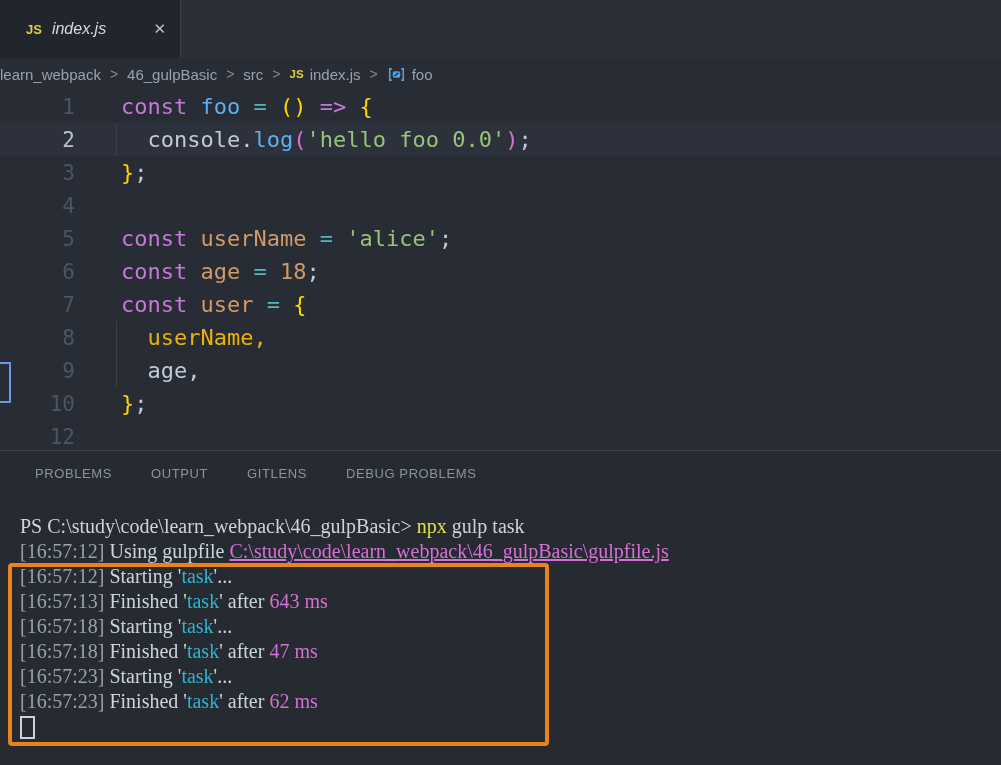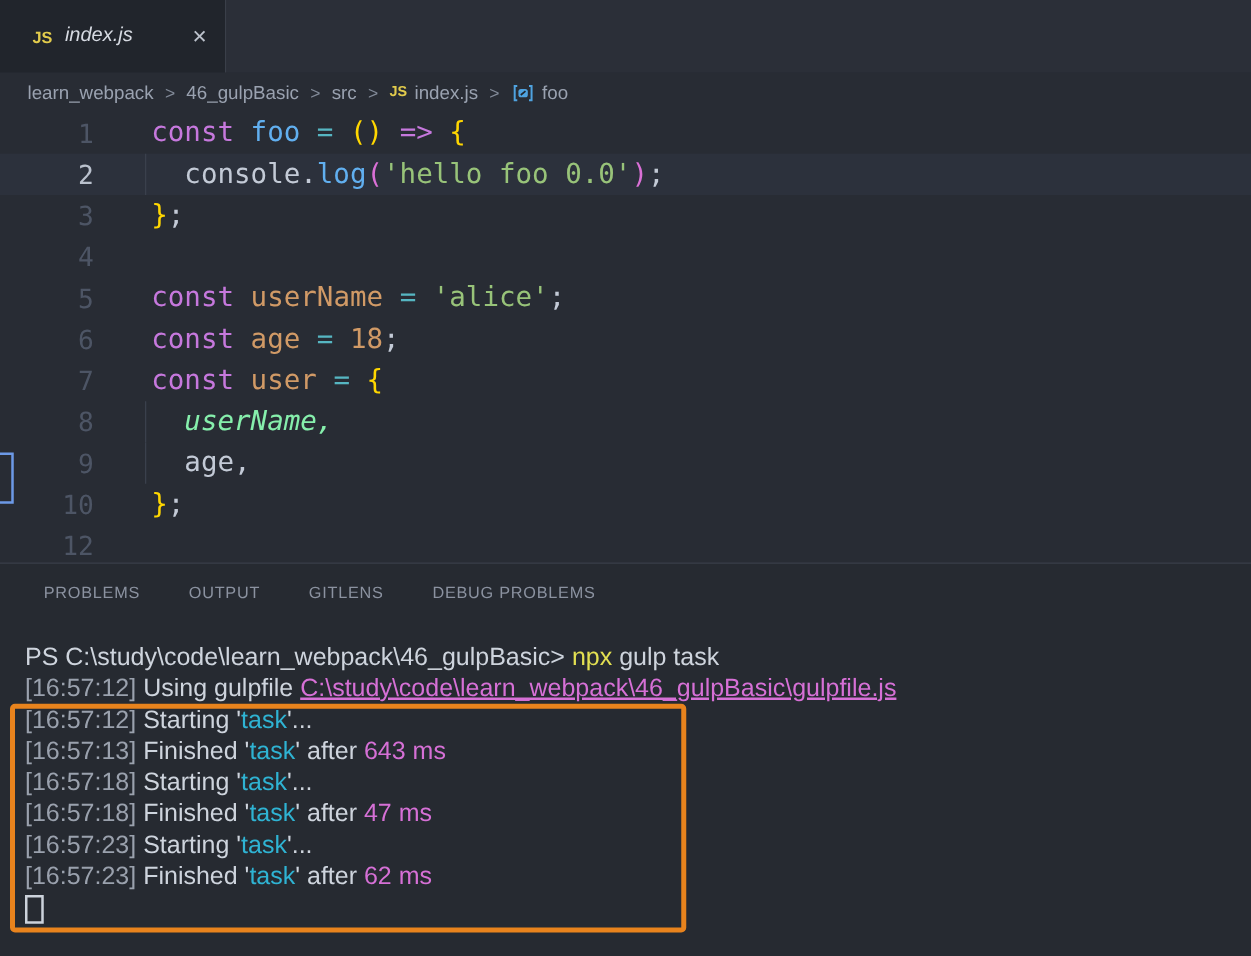--- a/index.html
+++ b/index.html
@@ -13,21 +13,21 @@
   .tab{
     width:181px;background:#21252c;display:flex;align-items:center;
     padding:0 14px 0 26px;gap:10px;box-sizing:border-box;
     border-right:1px solid #3a3f49;cursor:pointer;
   }
   .js-icon{color:#e2cb4c;font-weight:700;font-size:13px;flex:none;}
   .tab-title{font-style:italic;color:#d6dae2;font-size:16px;}
   .close{margin-left:auto;color:#bcc2cc;font-size:15px;cursor:pointer;}
   
   .breadcrumbs{
-    height:32px;display:flex;align-items:center;padding-left:22px;
+    height:32px;display:flex;align-items:center;
     font-size:15px;color:#9aa2b0;gap:9px;background:#282c34;
   }
   .crumb{display:flex;align-items:center;gap:6px;cursor:pointer;}
   .sep{color:#828a98;font-size:14px;}
   .bc-js{color:#e2cb4c;font-weight:700;font-size:11.5px;}
   .bc-sym{display:flex;align-items:center;}
   
   .editor{
     height:361px;position:relative;background:#282c34;
     font-family:"DejaVu Sans Mono","Liberation Mono",monospace;font-size:22px;
@@ -46,21 +46,21 @@
   }
   .paneltabs{
     height:45px;display:flex;align-items:stretch;padding-left:35px;gap:39px;
     font-size:13px;letter-spacing:.6px;color:#8b92a0;
   }
   .ptab{display:flex;align-items:center;position:relative;cursor:pointer;}
   .ptab.active{color:#e9ecf2;}
   .ptab .underline{position:absolute;left:0;right:0;bottom:7px;height:1px;background:#dfe3ea;}
   .terminal{
     position:absolute;top:46px;left:0;right:0;bottom:0;
-    font-family:Liberation Sans, sans-serif;
+    font-family:Liberation Serif, serif;
     font-size:20px;line-height:25px;white-space:pre;
     padding:17px 0 0 20px;color:#ced4dd;cursor:text;
   }
   .trow{height:25px;}
   .tok-u{text-decoration:underline;}
   .cursor{display:inline-block;width:11px;height:19px;border:2px solid #ccd2db;margin-top:2px;}
   .hlbox{
     position:absolute;top:563px;left:8px;width:541px;height:183px;
     border:4px solid #e8831d;border-radius:4px;box-sizing:border-box;z-index:4;pointer-events:none;
   }
@@ -111,21 +111,21 @@
 
   <div class="editor" id="editor">
     <div class="edge-box"></div>
   <div class="crow"><span class="gutter">1</span><span class="code"><span style="color: rgb(198, 120, 221);">const</span><span style="color: rgb(195, 202, 214);"> </span><span style="color: rgb(97, 175, 239);">foo</span><span style="color: rgb(195, 202, 214);"> </span><span style="color: rgb(86, 182, 194);">=</span><span style="color: rgb(195, 202, 214);"> </span><span style="color: rgb(255, 215, 0);">()</span><span style="color: rgb(195, 202, 214);"> </span><span style="color: rgb(198, 120, 221);">=&gt;</span><span style="color: rgb(195, 202, 214);"> </span><span style="color: rgb(255, 215, 0);">{</span></span></div>
       <div class="crow current"><span class="gutter">2</span><span class="iguide"></span><span class="code"><span style="color: rgb(195, 202, 214);">  console.</span><span style="color: rgb(97, 175, 239);">log</span><span style="color: rgb(218, 112, 214);">(</span><span style="color: rgb(152, 195, 121);">'hello foo 0.0'</span><span style="color: rgb(218, 112, 214);">)</span><span style="color: rgb(195, 202, 214);">;</span></span></div>
       <div class="crow"><span class="gutter">3</span><span class="code"><span style="color: rgb(255, 215, 0);">}</span><span style="color: rgb(195, 202, 214);">;</span></span></div>
       <div class="crow"><span class="gutter">4</span><span class="code"></span></div>
       <div class="crow"><span class="gutter">5</span><span class="code"><span style="color: rgb(198, 120, 221);">const</span><span style="color: rgb(195, 202, 214);"> </span><span style="color: rgb(209, 154, 102);">userName</span><span style="color: rgb(195, 202, 214);"> </span><span style="color: rgb(86, 182, 194);">=</span><span style="color: rgb(195, 202, 214);"> </span><span style="color: rgb(152, 195, 121);">'alice'</span><span style="color: rgb(195, 202, 214);">;</span></span></div>
       <div class="crow"><span class="gutter">6</span><span class="code"><span style="color: rgb(198, 120, 221);">const</span><span style="color: rgb(195, 202, 214);"> </span><span style="color: rgb(209, 154, 102);">age</span><span style="color: rgb(195, 202, 214);"> </span><span style="color: rgb(86, 182, 194);">=</span><span style="color: rgb(195, 202, 214);"> </span><span style="color: rgb(209, 154, 102);">18</span><span style="color: rgb(195, 202, 214);">;</span></span></div>
       <div class="crow"><span class="gutter">7</span><span class="code"><span style="color: rgb(198, 120, 221);">const</span><span style="color: rgb(195, 202, 214);"> </span><span style="color: rgb(209, 154, 102);">user</span><span style="color: rgb(195, 202, 214);"> </span><span style="color: rgb(86, 182, 194);">=</span><span style="color: rgb(195, 202, 214);"> </span><span style="color: rgb(255, 215, 0);">{</span></span></div>
-      <div class="crow"><span class="gutter">8</span><span class="iguide"></span><span class="code"><span style="color: #86efac; font-style: italic;">  userName,</span></span></div>
+      <div class="crow"><span class="gutter">8</span><span class="iguide"></span><span class="code"><span style="color: #eab308;">  userName,</span></span></div>
       <div class="crow"><span class="gutter">9</span><span class="iguide"></span><span class="code"><span style="color: rgb(195, 202, 214);">  age,</span></span></div>
       <div class="crow"><span class="gutter">10</span><span class="code"><span style="color: rgb(255, 215, 0);">}</span><span style="color: rgb(195, 202, 214);">;</span></span></div>
       <div class="crow"><span class="gutter">12</span><span class="code"></span></div>
     </div>
 
   <div class="panel">
     <div class="paneltabs" id="paneltabs">
         <div class="ptab">
           <span>PROBLEMS</span>
         </div>

